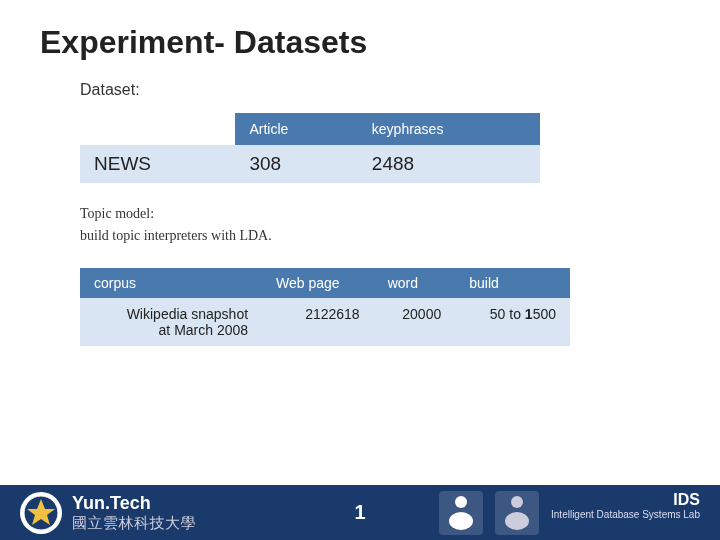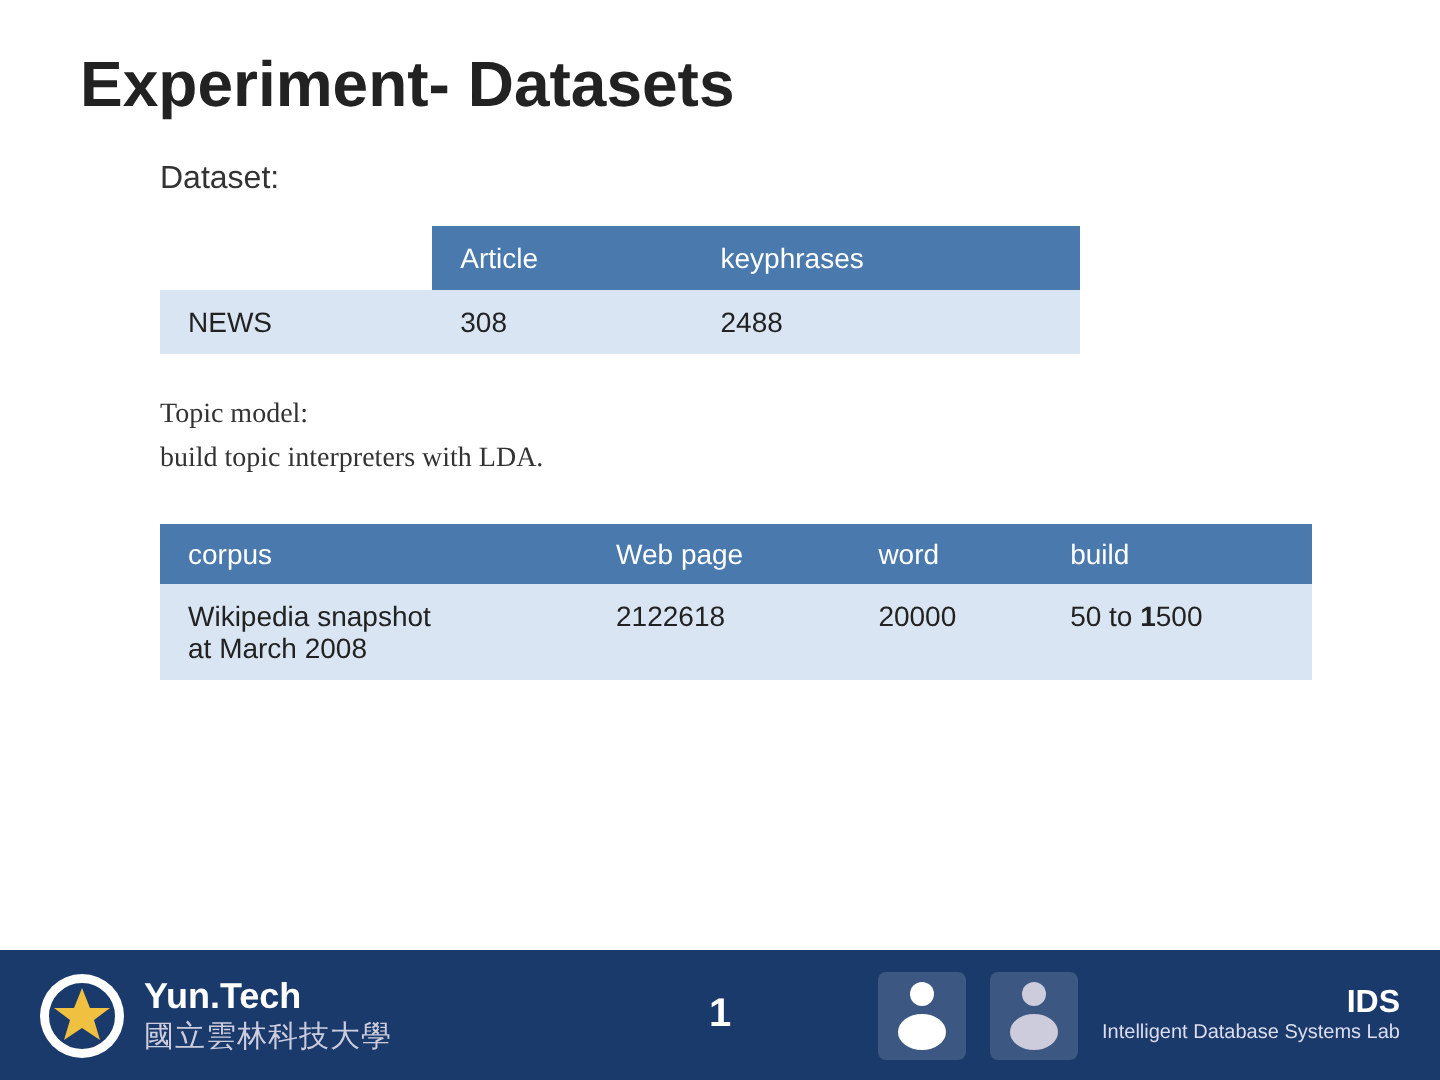--- a/index.html
+++ b/index.html
@@ -59,40 +59,40 @@
     .data-table tbody tr:nth-child(odd) {
       background-color: #d9e5f3;
     }
 
     .data-table tbody tr:nth-child(even) {
       background-color: #eaf0f8;
     }
 
     .data-table tbody tr td {
       padding: 8px 14px;
-      font-size: 14px;
+      font-size: 19px;
       color: #222;
     }
 
     .topic-model-section {
       margin-left: 40px;
       margin-bottom: 20px;
     }
 
     .topic-model-text {
       font-size: 14px;
       color: #333;
       line-height: 1.6;
       font-family: Liberation Serif, serif;
     }
 
     
     .table-container-2 {
       margin-left: 40px;
-      width: 576px;
+      width: 490px;
     }
 
     .data-table-2 {
       width: 100%;
       border-collapse: collapse;
     }
 
     .data-table-2 thead tr th {
       background-color: #4a7aad;
       color: #fff;
@@ -104,29 +104,30 @@
 
     .data-table-2 tbody tr {
       background-color: #d9e5f3;
     }
 
     .data-table-2 tbody tr td {
       padding: 8px 14px;
       font-size: 14px;
       color: #222;
       vertical-align: top;
+      text-align: right;
     }
 
     
     .footer {
       position: absolute;
       bottom: 0;
       left: 0;
       right: 0;
-      height: 65px;
+      height: 55px;
       background: #1a3a6b;
       display: flex;
       align-items: center;
       justify-content: space-between;
       padding: 0 20px;
     }
 
     .footer-logo-area {
       display: flex;
       align-items: center;
@@ -165,21 +166,21 @@
       color: #fff;
       font-size: 20px;
       font-weight: bold;
       position: absolute;
       left: 50%;
       transform: translateX(-50%);
     }
 
     .footer-right-logos {
       display: flex;
-      align-items: center;
+      align-items: flex-start;
       gap: 12px;
       padding-left: 29px;
     }
 
     .footer-icon-box {
       width: 44px;
       height: 44px;
       background: rgba(255,255,255,0.15);
       border-radius: 4px;
       display: flex;

